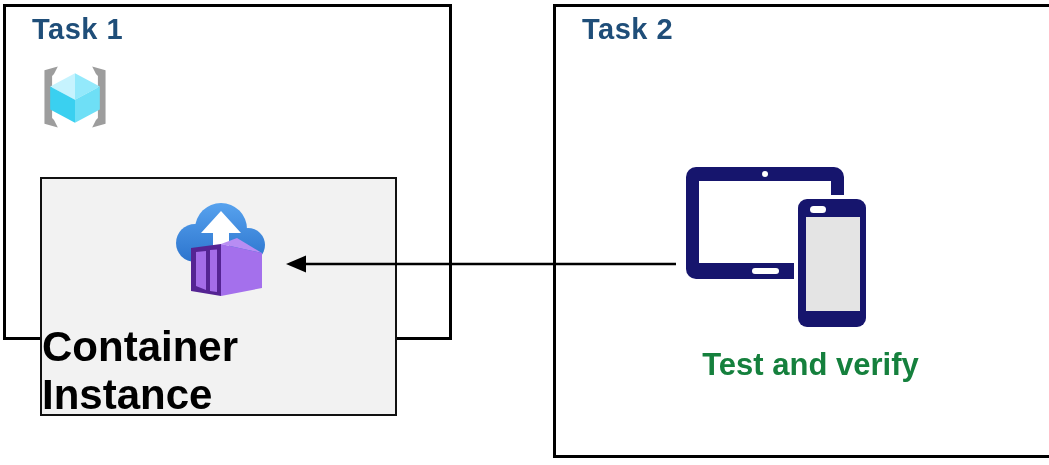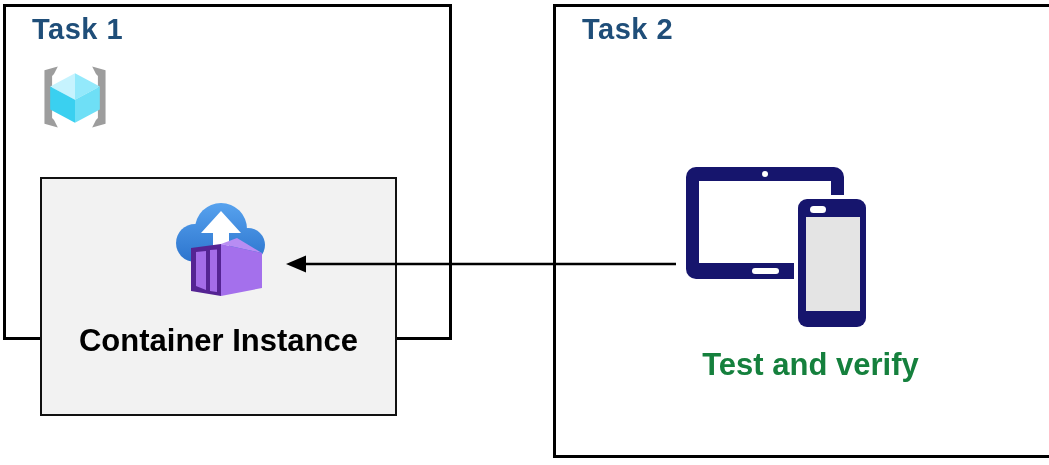--- a/index.html
+++ b/index.html
@@ -55,24 +55,24 @@
     height: 239px;
     background: #f2f2f2;
     border: 2px solid #111111;
     display: flex;
     flex-direction: column;
     align-items: center;
   }
   .instance-card .aci-icon-wrap { margin-top: 20px; }
   .instance-label {
     margin-top: 8px;
-    font-size: 31px;
+    font-size: 42px;
     font-weight: 700;
     color: #000000;
-    text-align: right;
+    text-align: left;
   }
 
   .devices-wrap {
     position: absolute;
     left: 130px;
     top: 158px;
   }
   .verify-label {
     position: absolute;
     left: 8px;

